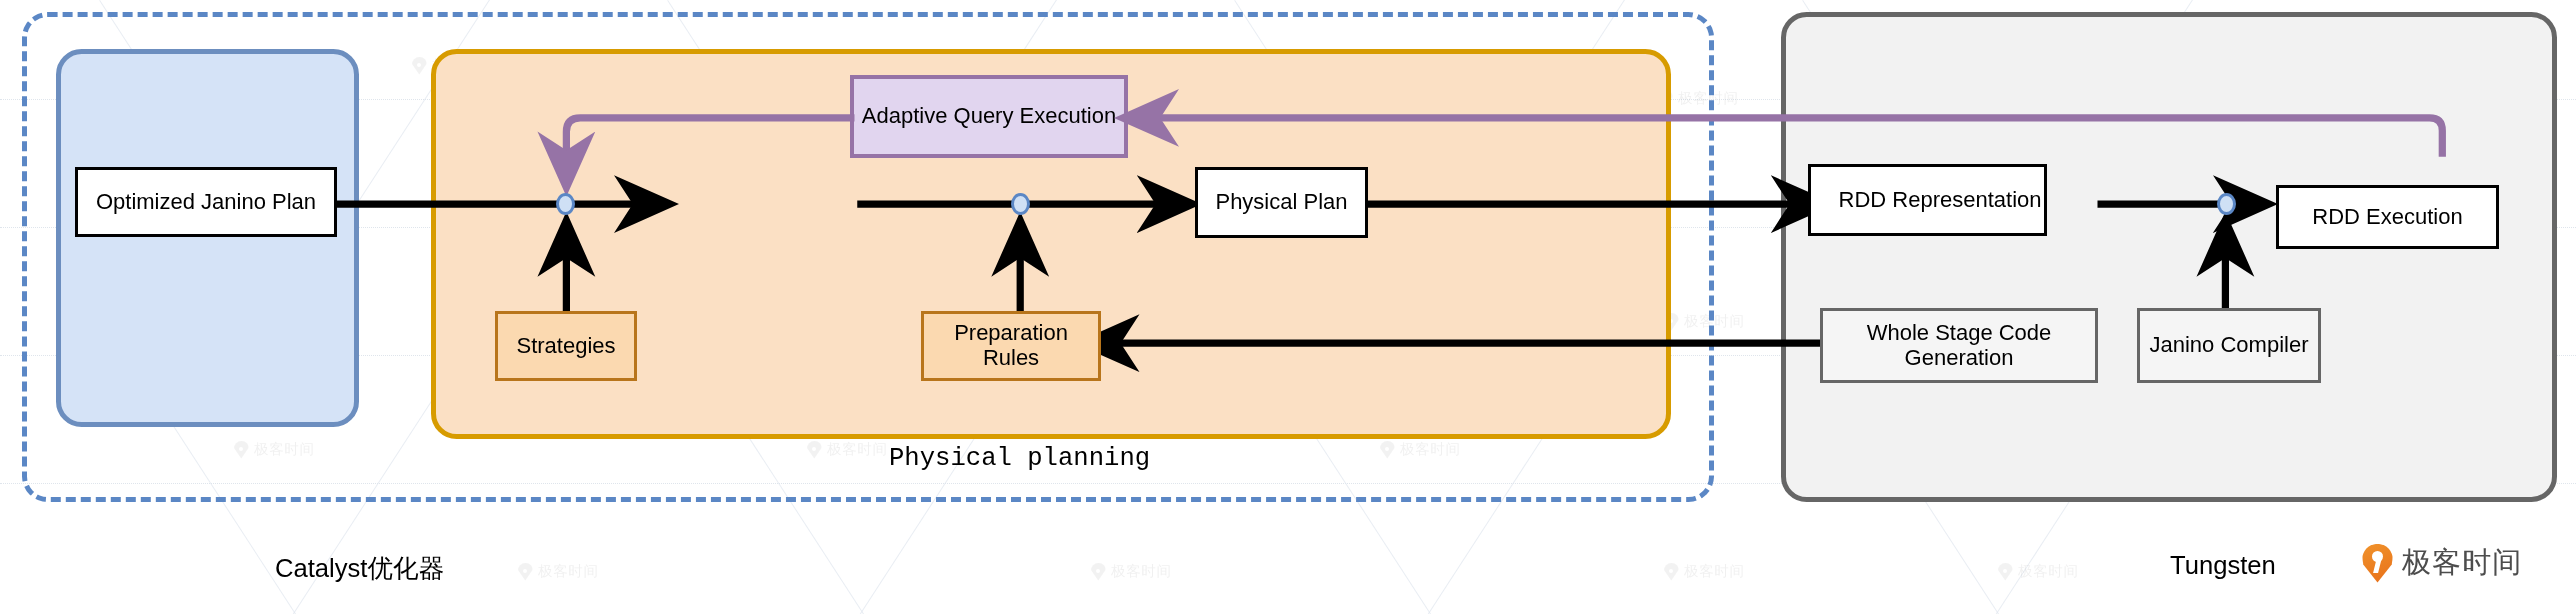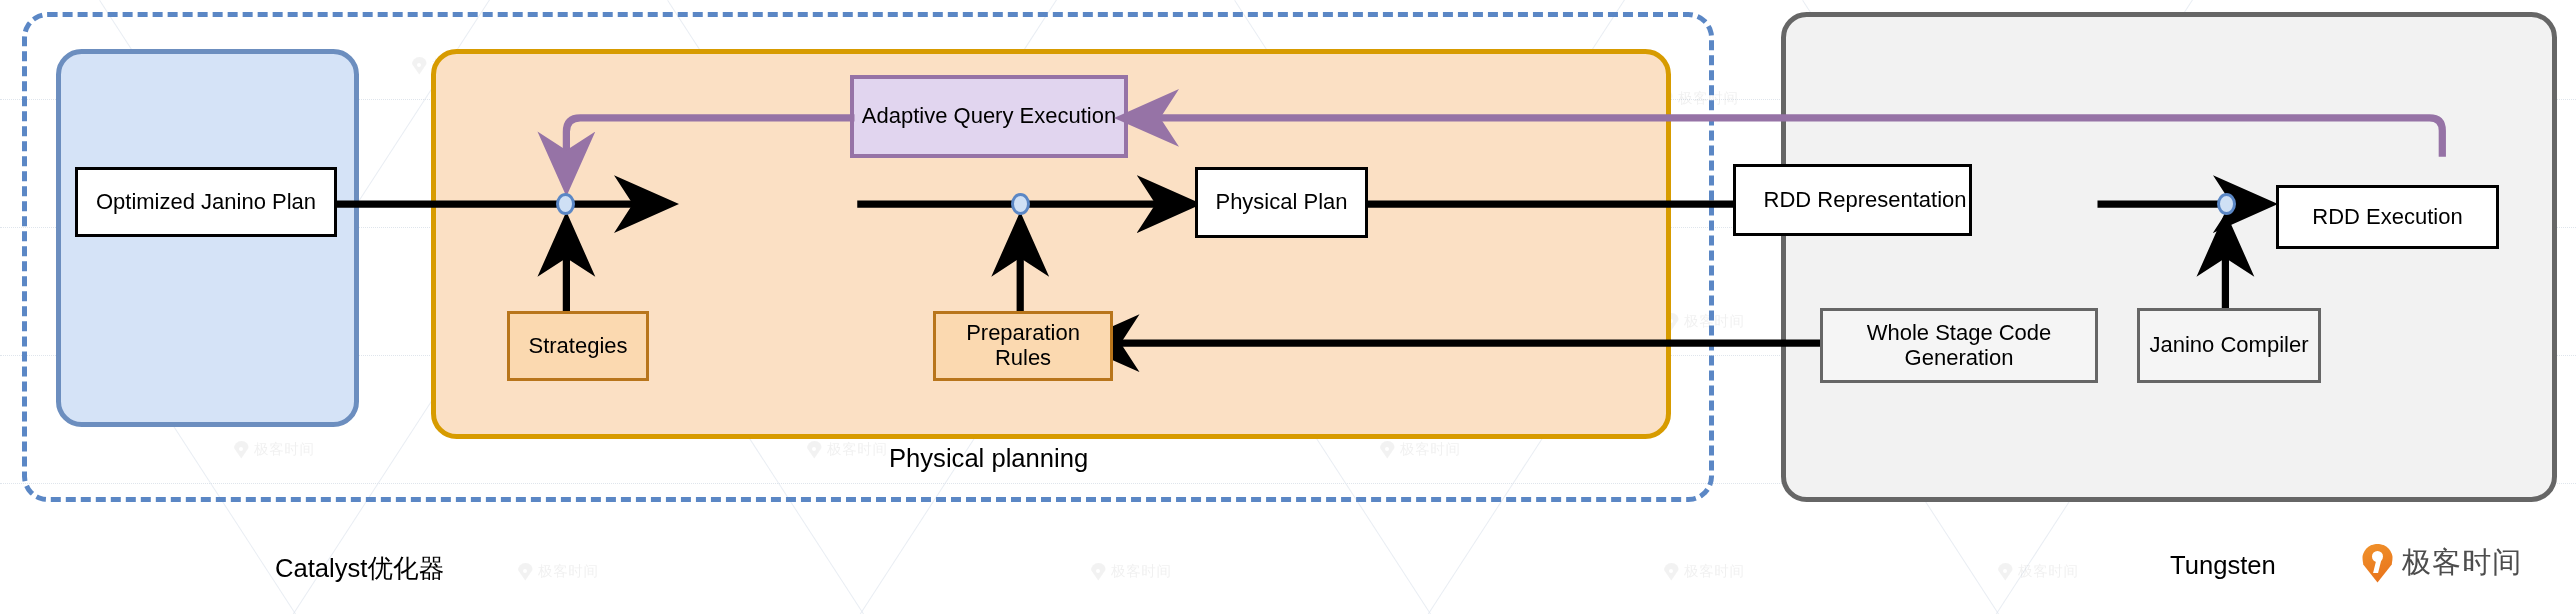--- a/index.html
+++ b/index.html
@@ -112,21 +112,20 @@
     background: #ffffff;
     border: 3.9px solid #000000;
     color: #000000;
     font-size: 22px;
   }
   .node-orange {
     background: #fbd9b0;
     border: 3.9px solid #b8751b;
     color: #000000;
     font-size: 22px;
-    margin-left: 12px;
   }
   .node-purple {
     background: #e1d5ef;
     border: 4.5px solid #9673a6;
     color: #000000;
     font-size: 22px;
   }
   .node-gray {
     background: #f5f5f5;
     border: 3.9px solid #666666;
@@ -155,21 +154,21 @@
     z-index: 8;
   }
 
   
   .label {
     position: absolute;
     color: #000000;
     white-space: nowrap;
     z-index: 6;
   }
-  .label-physical-planning { font-size: 25.6px; }
+  .label-physical-planning { font-size: 25.6px; font-family: Liberation Mono, monospace; }
   .label-catalyst { font-size: 25.6px; }
   .label-tungsten { font-size: 25.6px; text-align: center; }
 
   
   .brand {
     position: absolute;
     display: flex;
     align-items: center;
     gap: 9px;
     z-index: 6;
@@ -437,21 +436,21 @@
   </div>
 
   <div class="node node-orange" style="left:495px; top:311px; width:142px; height:70px;">
     <span>Strategies</span>
   </div>
 
   <div class="node node-orange" style="left:921px; top:311px; width:180px; height:70px;">
     <span>Preparation Rules</span>
   </div>
 
-  <div class="node node-black" style="left:1733px; top:164px; width:239px; height:72px;padding-left:25px;">
+  <div class="node node-black" style="left:1808px; top:164px; width:239px; height:72px;padding-left:25px;">
     <span>RDD Representation</span>
   </div>
 
   <div class="node node-black" style="left:2276px; top:171px; width:223px; height:64px;margin-top:14px;">
     <span>RDD Execution</span>
   </div>
 
   <div class="node node-gray" style="left:1820px; top:308px; width:278px; height:75px;">
     <span>Whole Stage Code Generation</span>
   </div>

